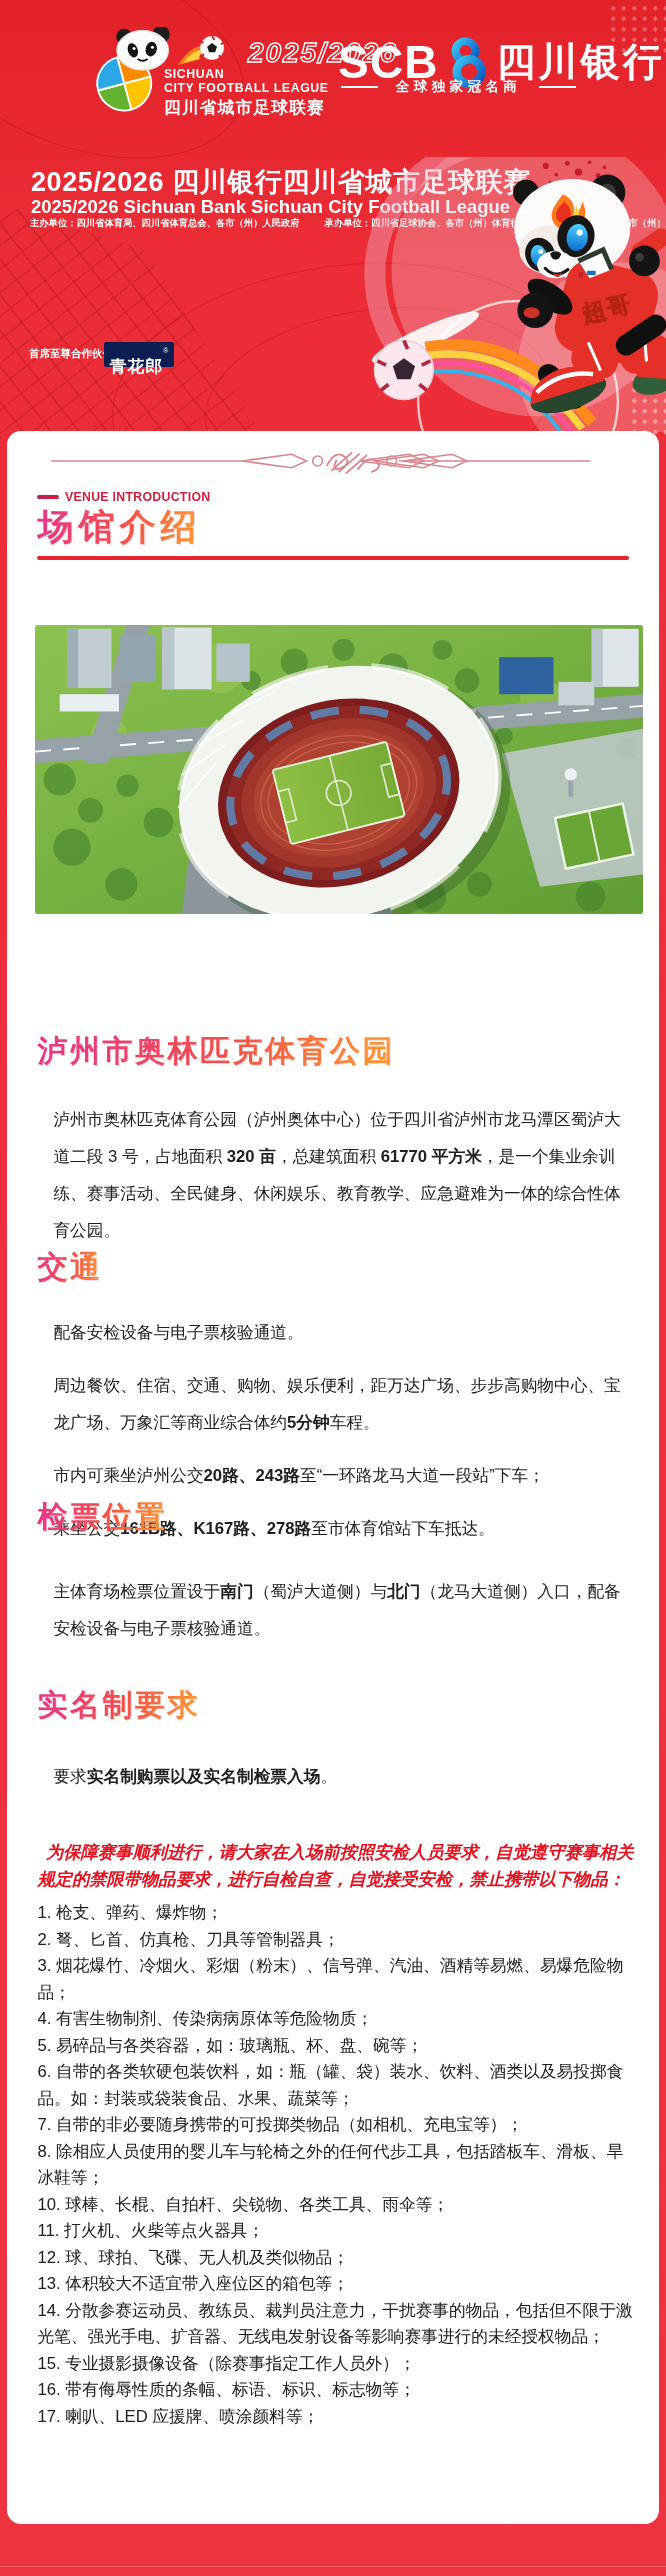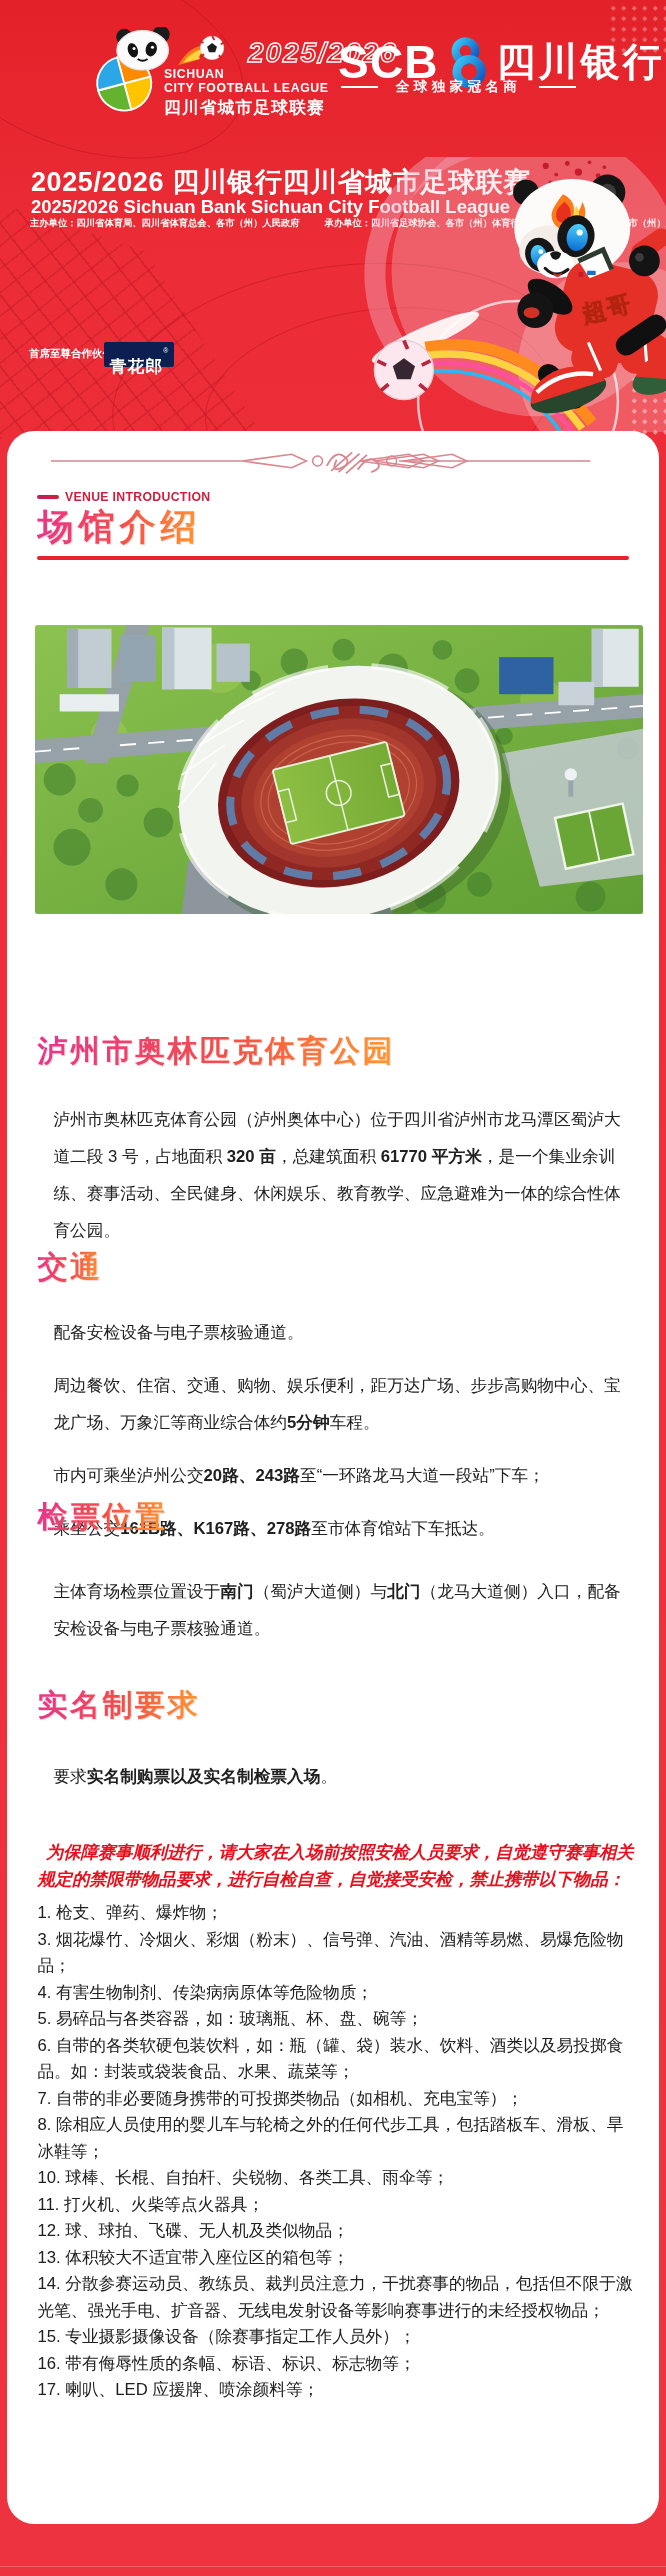--- a/index.html
+++ b/index.html
@@ -38,21 +38,21 @@
   .title-en{position:absolute;left:31px;top:196px;font-size:18.5px;font-weight:700;color:#fff;white-space:nowrap;}
   .org-row{position:absolute;left:30px;top:217px;font-size:9.3px;font-weight:700;color:#fff;white-space:nowrap;}
   .org-row span{margin-right:25px;}
   .partner-label{position:absolute;left:29px;top:347px;font-size:10.5px;font-weight:800;color:#fff;}
   .partner-badge{position:absolute;left:104px;top:342px;width:70px;height:25px;background:#0d1f52;border-radius:1.9px;
                  display:flex;align-items:center;justify-content:center;color:#fff;}
   .partner-name{font-size:16.7px;font-weight:800;letter-spacing:1.2px;margin-top:24px;}
   .partner-reg{font-size:6.8px;vertical-align:top;margin-top:-7.4px;}
   .mascot{position:absolute;left:333px;top:157px;width:333px;height:275px;}
   
-  .card{position:absolute;left:7.4px;top:431px;width:652px;height:2093px;background:#fff;border-radius:27px;}
+  .card{position:absolute;left:7.4px;top:431px;width:652px;height:2093px;background:#fff;border-radius:14px;}
   .flourish{position:absolute;left:39px;top:15px;width:574px;height:30px;}
   .eyebrow-row{position:absolute;left:30px;top:59px;display:flex;align-items:center;gap:5.6px;}
   .eyebrow-dash{width:22px;height:3.1px;border-radius:1.9px;background:linear-gradient(90deg,#b7225c,#d41f38);}
   .eyebrow{font-size:12.3px;font-weight:800;color:#cf1f3d;letter-spacing:0.3px;}
   .grad{background:linear-gradient(94deg,#e9358c 0%,#f44d49 52%,#ff9a2d 100%);
         -webkit-background-clip:text;background-clip:text;color:transparent;
         filter:drop-shadow(1.2px 1.9px 0 rgba(185,60,70,.18));}
   .venue-title{position:absolute;left:30px;top:72px;margin:0;font-size:36px;font-weight:800;letter-spacing:5px;}
   .rule{position:absolute;left:30px;top:125px;width:592px;height:4.3px;background:#e8212d;border-radius:1.9px;}
   .photo{position:absolute;left:28px;top:194px;width:608px;height:289px;border-radius:2.5px;overflow:hidden;}
@@ -412,20 +412,21 @@
     <h2 class="sec-h grad t-real">实名制要求</h2>
     <div class="sec-p p-real">
 
     <p class="bp"><span>要求</span><b>实名制购票以及实名制检票入场</b><span>。</span></p>
       </div>
 
     <p class="intro">为保障赛事顺利进行，请大家在入场前按照安检人员要求，自觉遵守赛事相关规定的禁限带物品要求，进行自检自查，自觉接受安检，禁止携带以下物品：</p>
     <div class="plist">
 
     <p>1. 枪支、弹药、爆炸物；</p>
+        <p>2. 弩、匕首、仿真枪、刀具等管制器具；</p>
         <p>3. 烟花爆竹、冷烟火、彩烟（粉末）、信号弹、汽油、酒精等易燃、易爆危险物品；</p>
         <p>4. 有害生物制剂、传染病病原体等危险物质；</p>
         <p>5. 易碎品与各类容器，如：玻璃瓶、杯、盘、碗等；</p>
         <p>6. 自带的各类软硬包装饮料，如：瓶（罐、袋）装水、饮料、酒类以及易投掷食品。如：封装或袋装食品、水果、蔬菜等；</p>
         <p>7. 自带的非必要随身携带的可投掷类物品（如相机、充电宝等）；</p>
         <p>8. 除相应人员使用的婴儿车与轮椅之外的任何代步工具，包括踏板车、滑板、旱冰鞋等；</p>
         <p>10. 球棒、长棍、自拍杆、尖锐物、各类工具、雨伞等；</p>
         <p>11. 打火机、火柴等点火器具；</p>
         <p>12. 球、球拍、飞碟、无人机及类似物品；</p>
         <p>13. 体积较大不适宜带入座位区的箱包等；</p>

